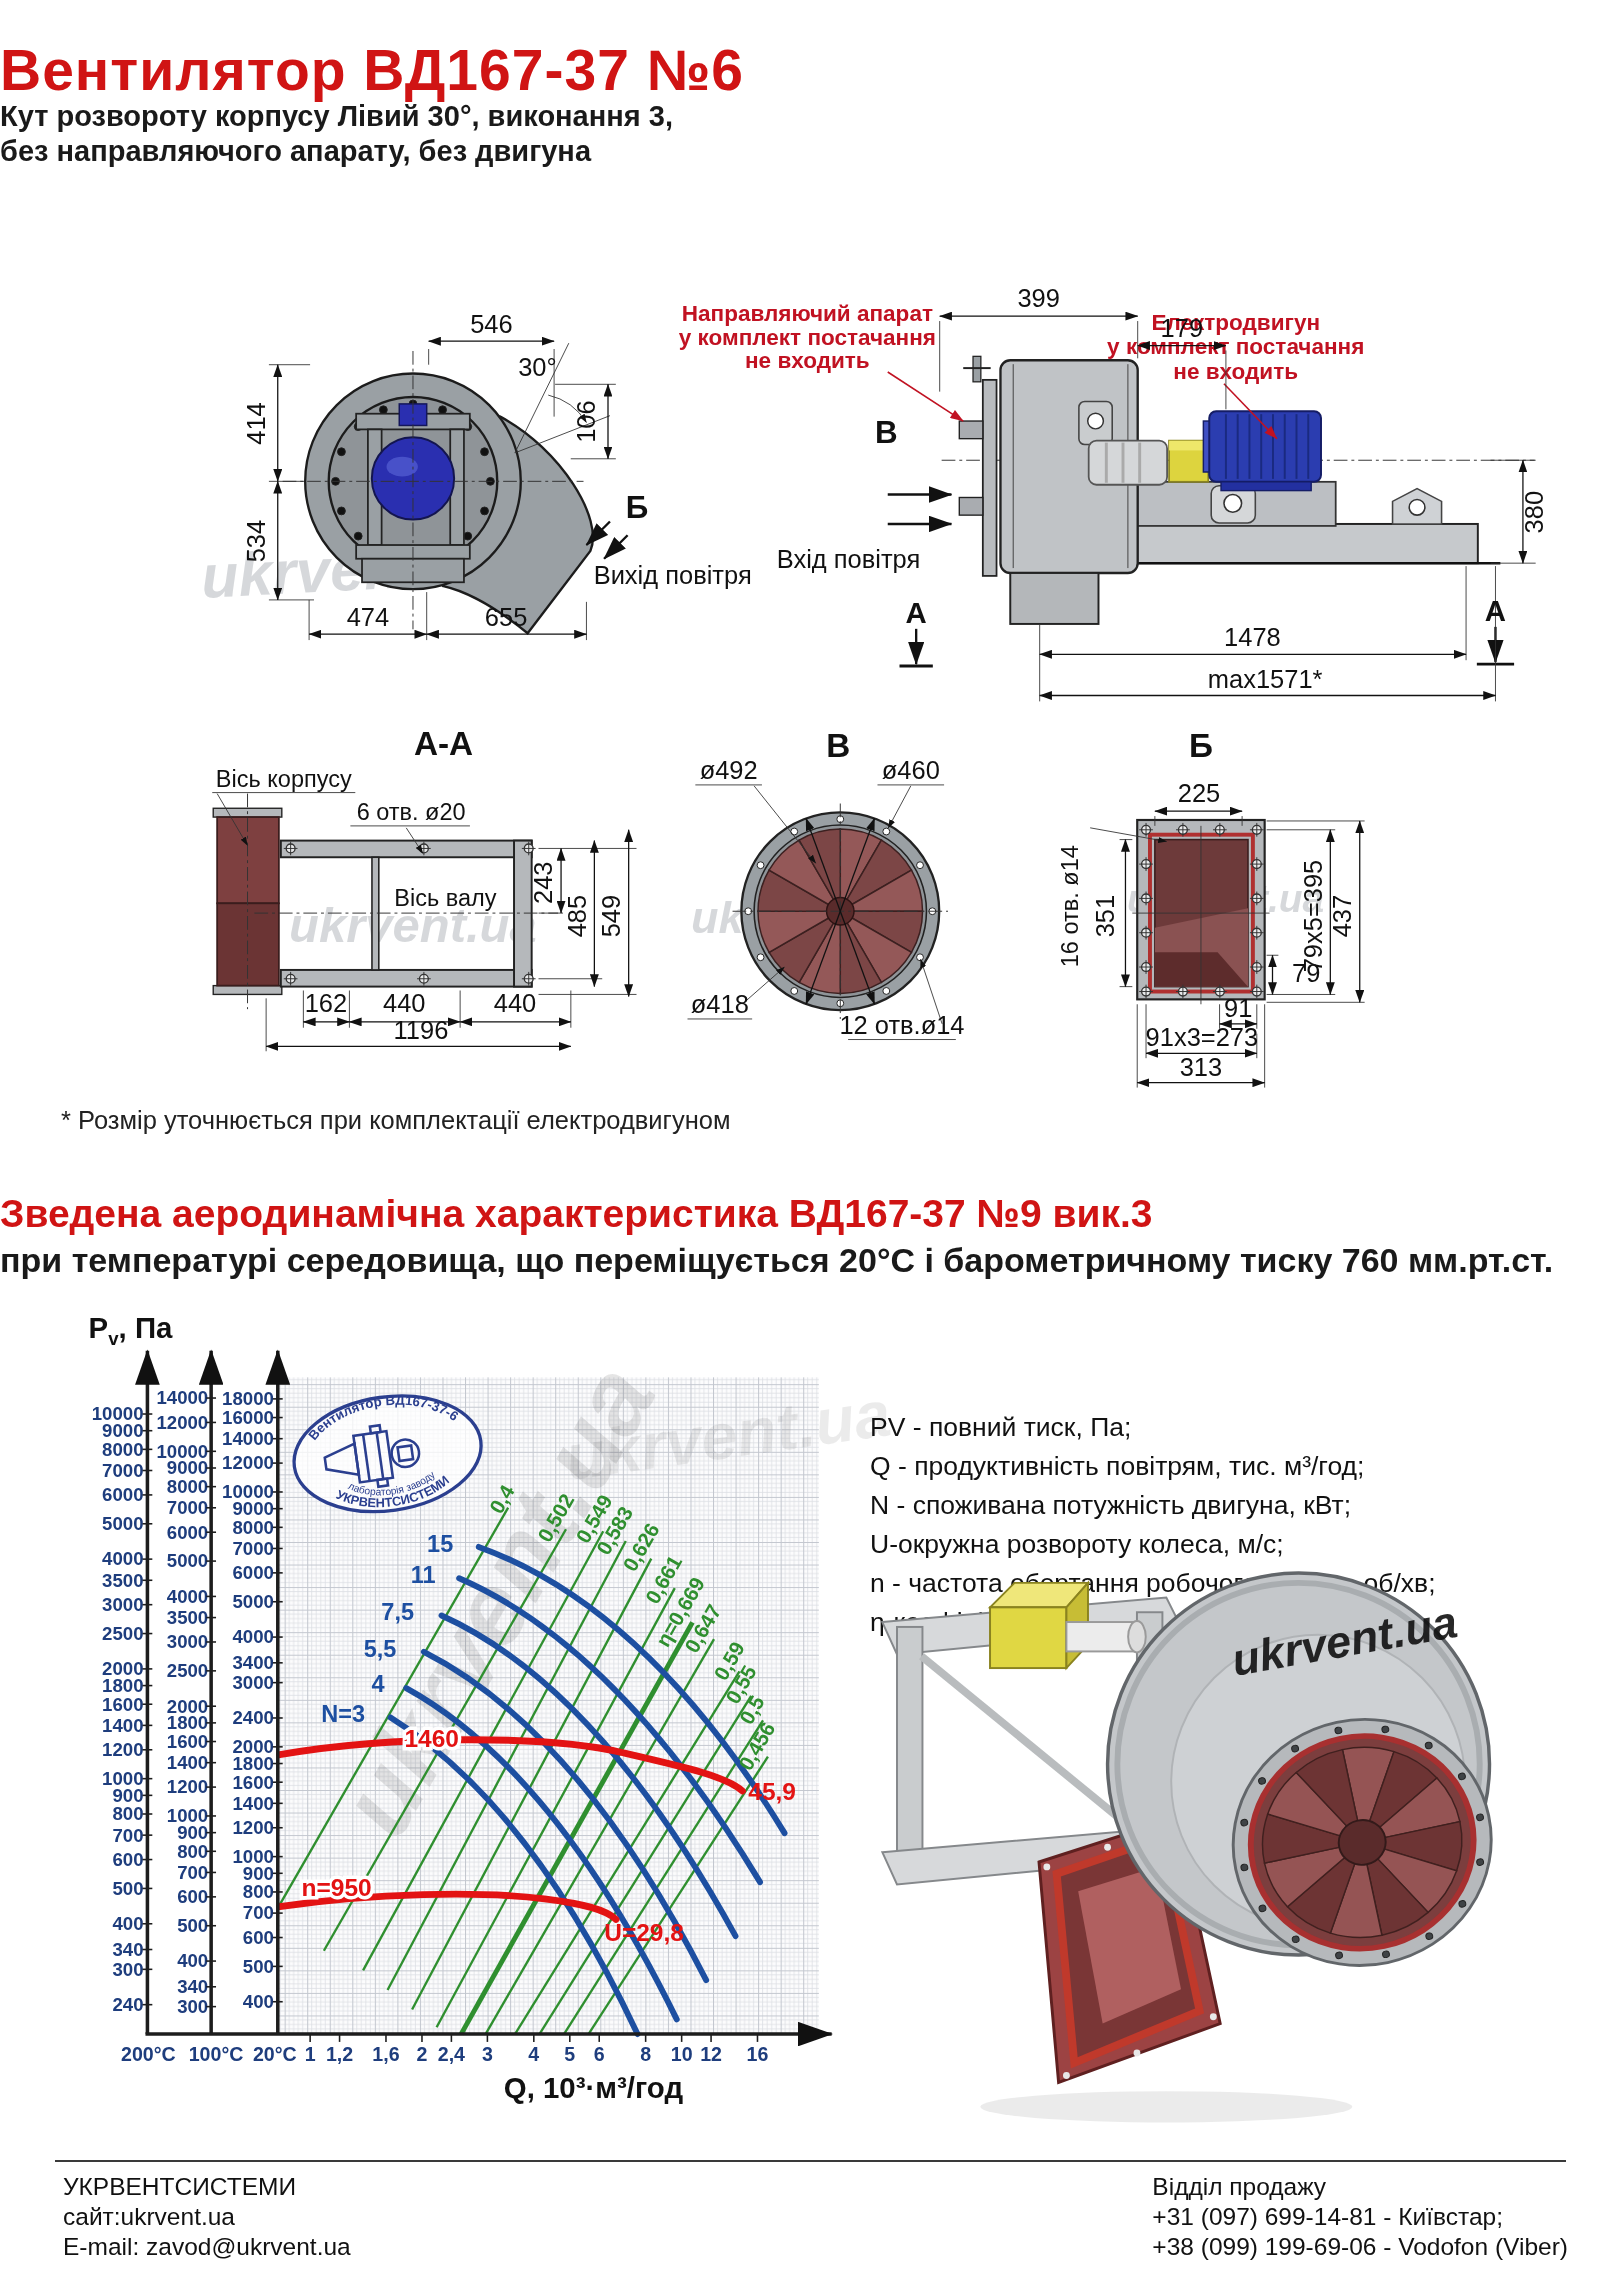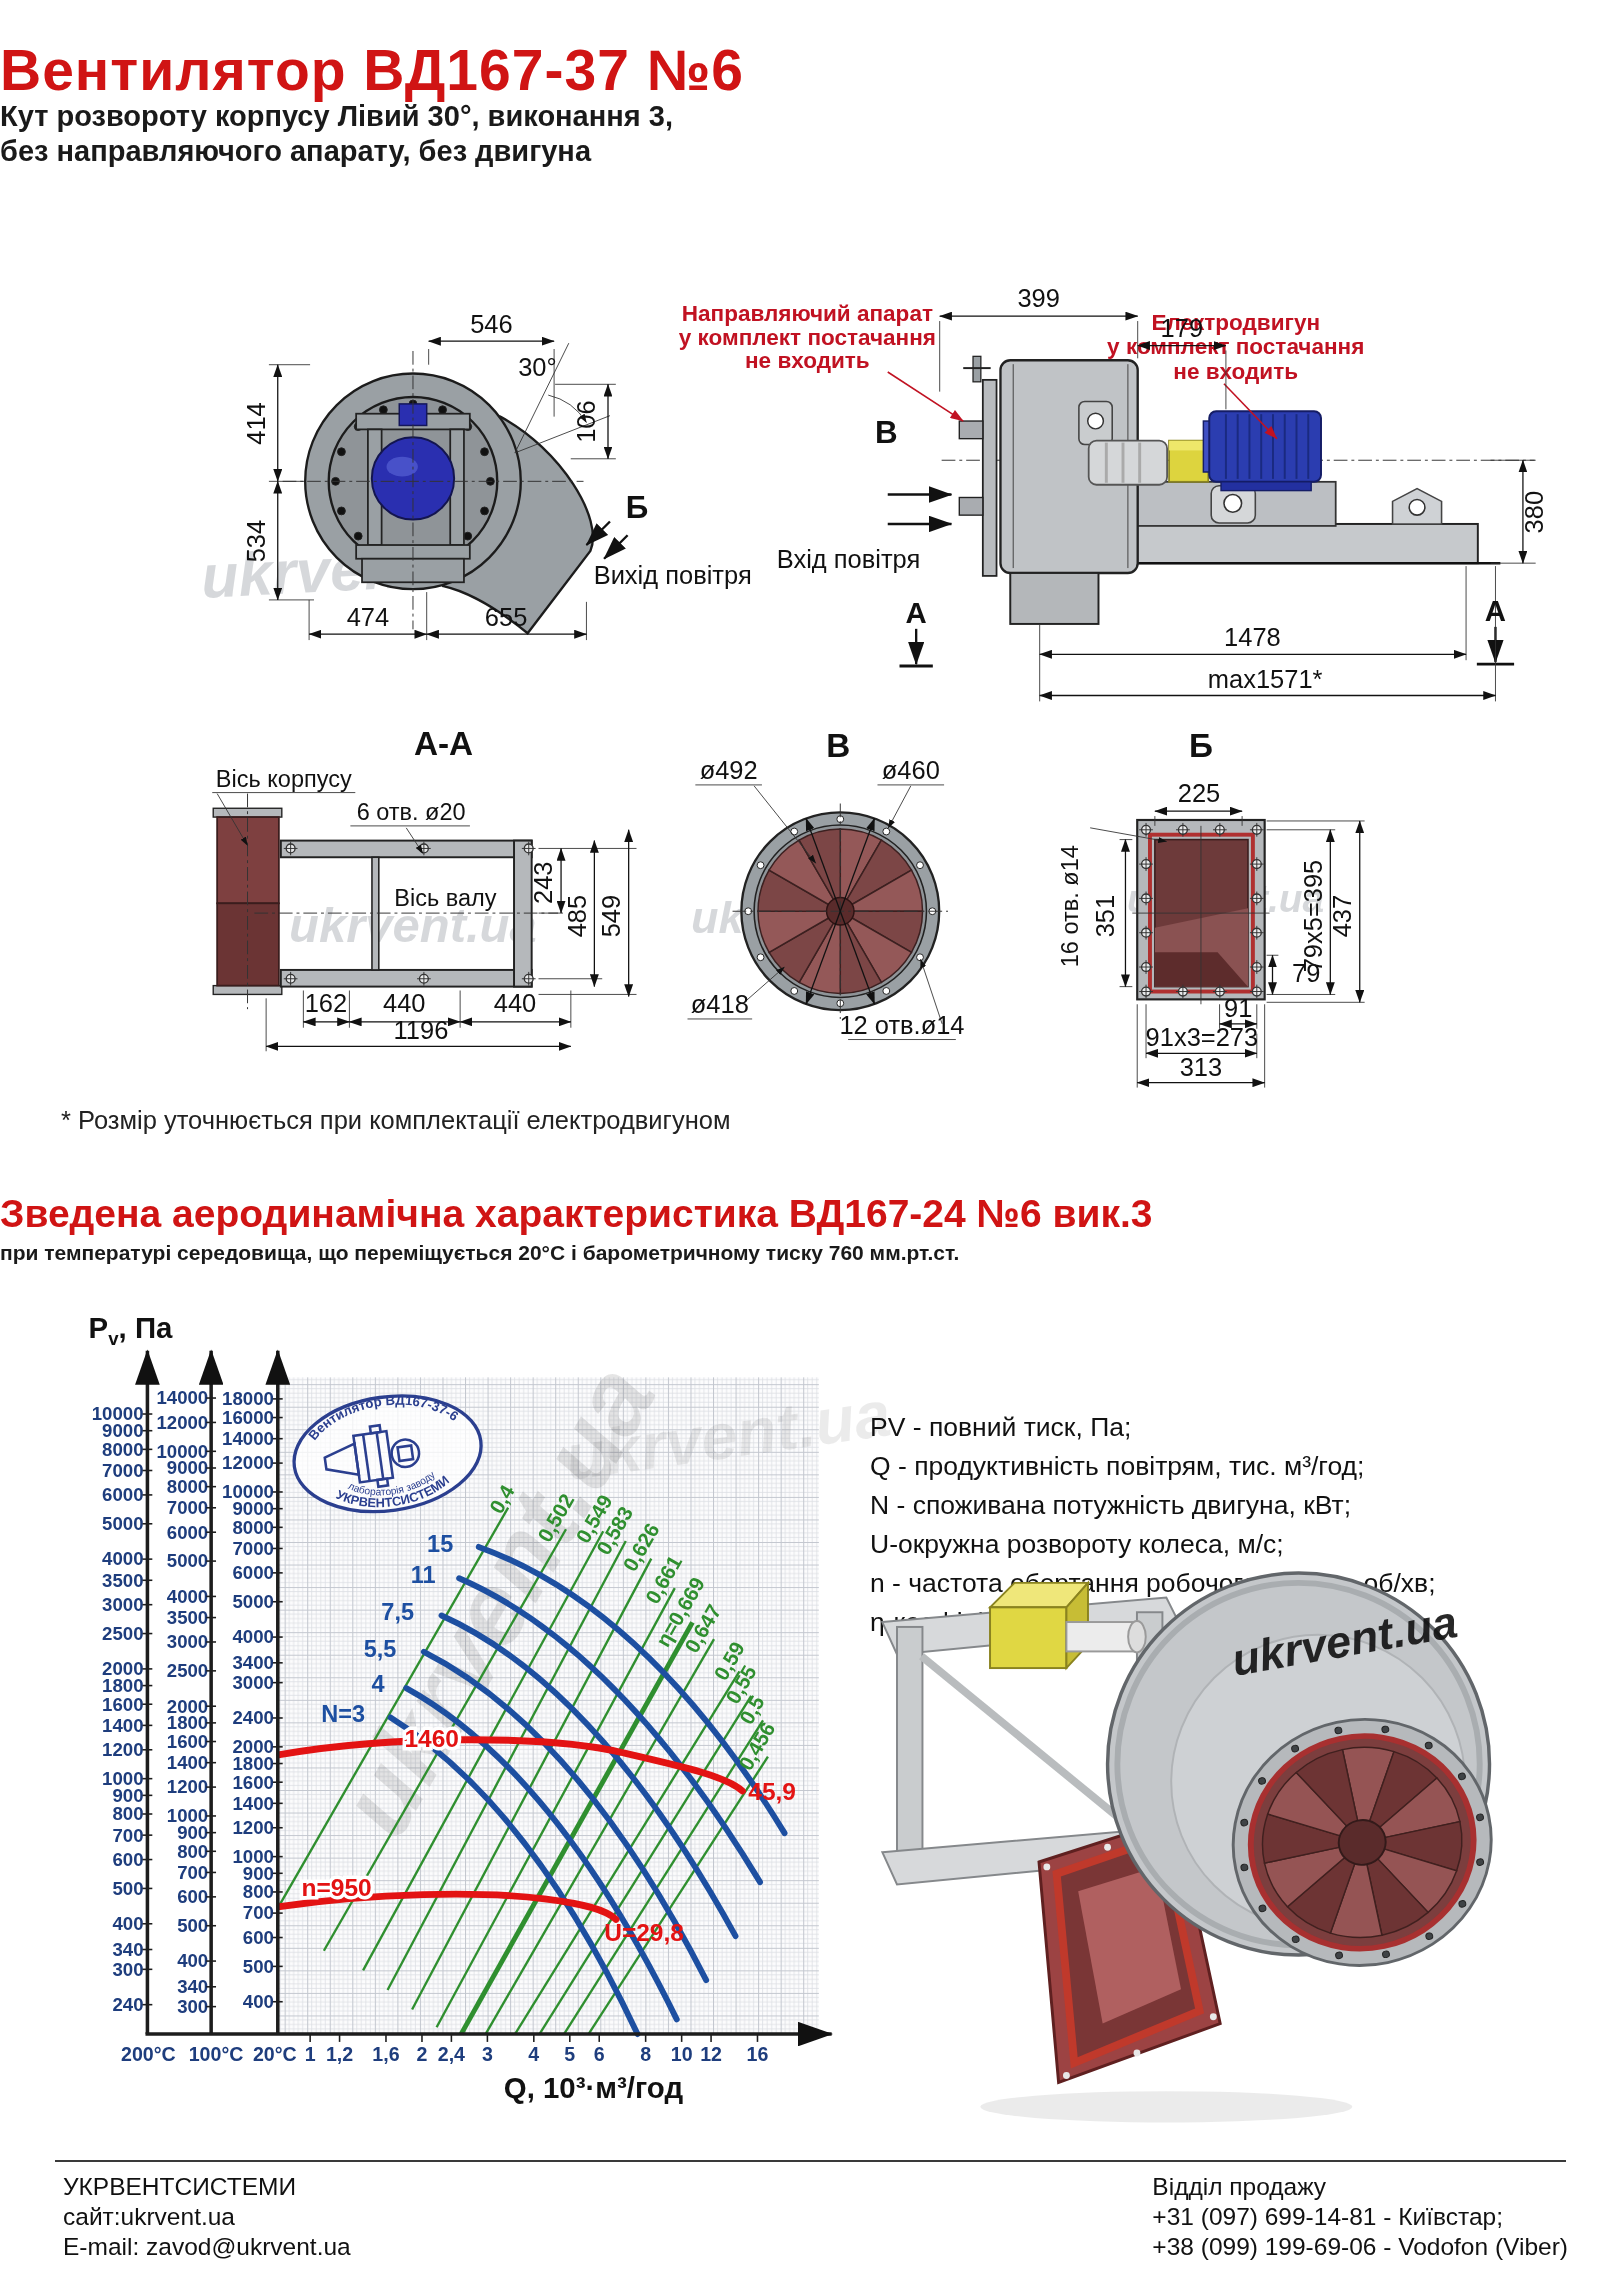--- a/index.html
+++ b/index.html
@@ -4,21 +4,21 @@
 <style>
   html,body{margin:0;padding:0;background:#888;}
   #page{position:relative;width:1621px;height:2293px;background:#ffffff;font-family:"Liberation Sans",sans-serif;overflow:hidden;margin:0 auto;}
   .abs{position:absolute;}
   .ctr{width:100%;}
   #title{top:37px;font-size:57px;font-weight:bold;color:#d01414;letter-spacing:1px;}
   .sub{font-size:29px;font-weight:bold;color:#1a1a1a;}
   #sub1{top:100px;} #sub2{top:135px;}
   #footnote{left:61px;top:1106px;font-size:25.5px;color:#222;}
   #chHead{top:1192px;font-size:39px;font-weight:bold;color:#d01414;}
-  #chSub{top:1241px;font-size:21px;font-weight:bold;color:#1a1a1a;}
+  #chSub{top:1241px;font-size:34px;font-weight:bold;color:#1a1a1a;}
   #legend{left:870px;top:1368px;width:568px;font-size:26.5px;color:#111;line-height:39px;margin-top:40px;}
   #footer-line{left:55px;top:2160px;width:1511px;height:2px;background:#3a3a3a;}
   .foot{font-size:24.5px;color:#111;line-height:30px;}
   #footL{left:63px;top:2172px;}
   #footR{right:53px;top:2172px;text-align:left;}
   .wm{color:#868c94;opacity:0.33;font-style:italic;font-weight:bold;pointer-events:none;white-space:nowrap;}
   svg{position:absolute;overflow:visible;}
   svg text{font-family:"Liberation Sans",sans-serif;fill:#111;}
   .d26{font-size:26px;} .d24{font-size:24px;} .ttl{font-size:34px;font-weight:bold;}
   .big{font-size:32px;font-weight:bold;} .mid{font-size:30px;font-weight:bold;}
@@ -429,21 +429,21 @@
     <text transform="translate(288,200) rotate(-90)" class="d26" text-anchor="middle">79x5=395</text>
     <text transform="translate(318,200) rotate(-90)" class="d26" text-anchor="middle">437</text>
     <text x="258" y="267" class="d26">79</text>
     <text x="203" y="303" class="d26" text-anchor="middle">91</text>
     <text x="166" y="333" class="d26" text-anchor="middle">91x3=273</text>
     <text x="165" y="363" class="d26" text-anchor="middle">313</text>
   </svg>
 
   <div class="abs" id="footnote">* Розмір уточнюється при комплектації електродвигуном</div>
 
-  <div class="abs ctr" id="chHead">Зведена аеродинамічна характеристика ВД167-24 №6 вик.3</div>
+  <div class="abs ctr" id="chHead">Зведена аеродинамічна характеристика ВД167-37 №9 вик.3</div>
   <div class="abs ctr" id="chSub">при температурі середовища, що переміщується 20°С і барометричному тиску 760 мм.рт.ст.</div>
 
   <svg style="left:59px;top:1294px;" width="814" height="843" viewBox="0 0 830 860">
     <defs>
       <pattern id="gp" width="23" height="23" patternUnits="userSpaceOnUse">
         <rect width="23" height="23" fill="#fcfcfd"></rect>
         <path d="M0,4.6H23M0,9.2H23M0,13.8H23M0,18.4H23M4.6,0V23M9.2,0V23M13.8,0V23M18.4,0V23" stroke="#dcdee3" stroke-width="0.8"></path>
         <path d="M0.5,0V23M0,0.5H23" stroke="#c3c7cf" stroke-width="1.1"></path>
       </pattern>
     </defs>

